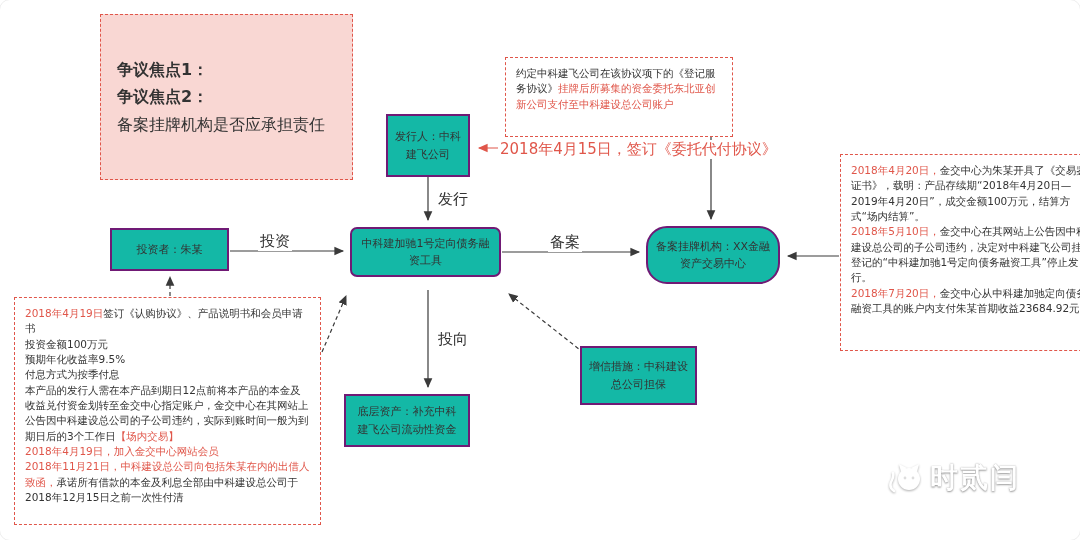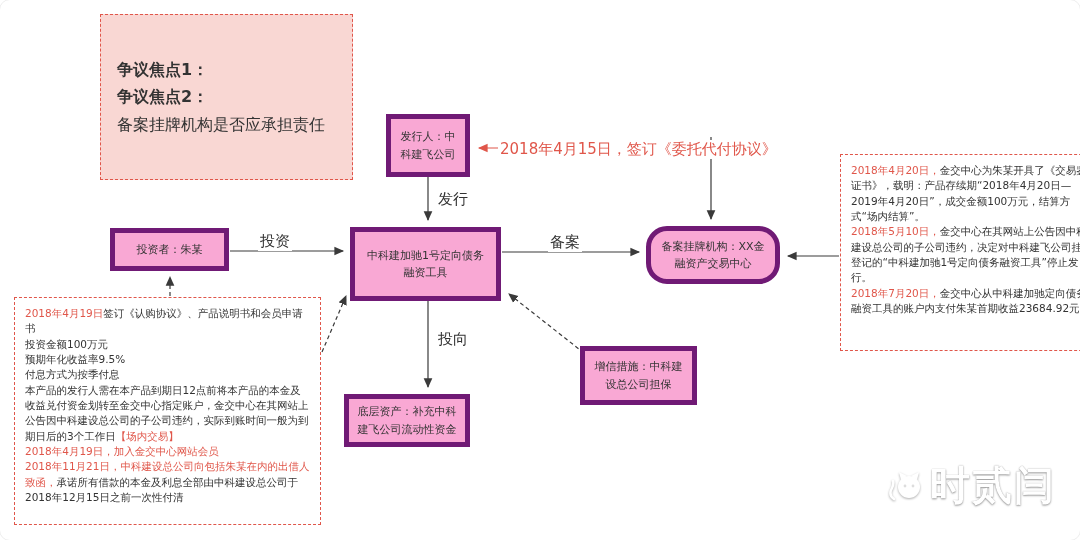--- a/index.html
+++ b/index.html
@@ -6,21 +6,21 @@
     --red:#e0564a;
     --pink:#f9d7d3;
     --ink:#333333;
   }
   *{margin:0;padding:0;box-sizing:border-box;}
   body{background:#ffffff;font-family:"DejaVu Sans","Liberation Sans",sans-serif;}
   .canvas{position:relative;width:1080px;height:540px;background:#ffffff;overflow:hidden;border-radius:10px;outline:1px solid #ededed;}
   .connectors{position:absolute;left:0;top:0;pointer-events:none;}
 
   .node{
-    position:absolute;border:5px solid #701a75;background:#f9a8d4;
+    position:absolute;border:2px solid #701a75;background:#14b8a6;
     display:flex;align-items:center;justify-content:center;text-align:center;
     font-size:11px;color:var(--ink);line-height:1.55;padding:4px 7px;
   }
   .note{
     position:absolute;border:1px dashed var(--red);background:#fff;
     font-size:10.5px;color:var(--ink);line-height:1.46;padding:8px 10px;
     white-space:pre-wrap;
   }
   .note.pink{
     background:var(--pink);
@@ -31,21 +31,21 @@
   .edge-label{
     position:absolute;font-size:15px;color:var(--ink);background:#fff;padding:0 2px;
     white-space:nowrap;
   }
   .edge-label.red-text{color:var(--red);}
 
   .watermark{
     position:absolute;left:888px;top:458px;display:flex;align-items:center;gap:6px;
   }
   .watermark .wm-text{
-    font-size:40px;font-weight:bold;color:#ffffff;letter-spacing:2px;
+    font-size:28px;font-weight:bold;color:#ffffff;letter-spacing:2px;
     text-shadow:0 1px 2px rgba(0,0,0,.38), 0 0 1px rgba(120,120,120,.55);
   }
   .watermark svg{filter:drop-shadow(0 1px 1px rgba(0,0,0,.32));}
 </style>
 </head>
 <body>
 
 <div class="canvas">
 
   <svg class="connectors" width="1080" height="540" viewBox="0 0 1080 540">
@@ -74,38 +74,39 @@
 
     <path d="M170,296 L170,277 " stroke="#3a3a3a" stroke-width="1.2" fill="none" stroke-dasharray="4,3" marker-end="url(#mk-black)"></path>
 
     <path d="M322,352 L346,296" stroke="#3a3a3a" stroke-width="1.2" fill="none" stroke-dasharray="4,3" marker-end="url(#mk-black)"></path>
 
     <path d="M706,148 L479,148" stroke="#e0564a" stroke-width="1.2" fill="none" marker-end="url(#mk-red)"></path>
   </svg>
 
   <div class="note pink" style="left:100px;top:14px;width:253px;height:166px;"><span style="font-weight: bold;">争议焦点1：</span><span style="font-weight: bold;">争议焦点2：</span><span>备案挂牌机构是否应承担责任</span></div>
 
+  <div class="note" style="left:505px;top:57px;width:228px;height:80px;"><span>约定中科建飞公司在该协议项下的《登记服务协议》</span><span class="red">挂牌后所募集的资金委托东北亚创新公司支付至中科建设总公司账户</span></div>
 
   <div class="note" style="left:840px;top:154px;width:267px;height:197px;"><span class="red">2018年4月20日，</span><span>金交中心为朱某开具了《交易鉴证书》，载明：产品存续期“2018年4月20日—2019年4月20日”，成交金额100万元，结算方式“场内结算”。
 </span><span class="red">2018年5月10日，</span><span>金交中心在其网站上公告因中科建设总公司的子公司违约，决定对中科建飞公司挂牌登记的“中科建加驰1号定向债务融资工具”停止发行。
 </span><span class="red">2018年7月20日，</span><span>金交中心从中科建加驰定向债务融资工具的账户内支付朱某首期收益23684.92元</span></div>
 
   <div class="note" style="left:14px;top:297px;width:307px;height:228px;"><span class="red">2018年4月19日</span><span>签订《认购协议》、产品说明书和会员申请书
 投资金额100万元
 预期年化收益率9.5%
 付息方式为按季付息
 本产品的发行人需在本产品到期日12点前将本产品的本金及收益兑付资金划转至金交中心指定账户，金交中心在其网站上公告因中科建设总公司的子公司违约，实际到账时间一般为到期日后的3个工作日</span><span class="red">【场内交易】</span><span>
 </span><span class="red">2018年4月19日，加入金交中心网站会员
 2018年11月21日，中科建设总公司向包括朱某在内的出借人致函，</span><span>承诺所有借款的本金及利息全部由中科建设总公司于2018年12月15日之前一次性付清</span></div>
 
   <div class="node" style="left:386px;top:114px;width:84px;height:63px;">发行人：中科建飞公司</div>
 
   <div class="node" style="left:110px;top:228px;width:119px;height:43px;">投资者：朱某</div>
 
-  <div class="node" style="left:350px;top:227px;width:151px;height:74px;">中科建加驰1号定向债务融资工具</div>
+  <div class="node" style="left:350px;top:227px;width:151px;height:50px;border-radius:7px;">中科建加驰1号定向债务融资工具</div>
 
   <div class="node" style="left:646px;top:226px;width:134px;height:58px;border-radius:21px;">备案挂牌机构：XX金融资产交易中心</div>
 
   <div class="node" style="left:344px;top:394px;width:126px;height:53px;">底层资产：补充中科建飞公司流动性资金</div>
 
   <div class="node" style="left:580px;top:346px;width:117px;height:59px;">增信措施：中科建设总公司担保</div>
 
   <div class="edge-label" style="left:436px;top:190px;">发行</div>
   <div class="edge-label" style="left:258px;top:232px;">投资</div>
   <div class="edge-label" style="left:548px;top:233px;">备案</div>

